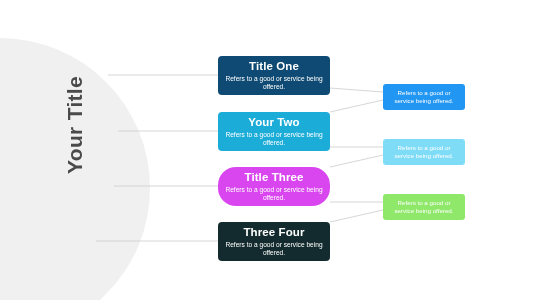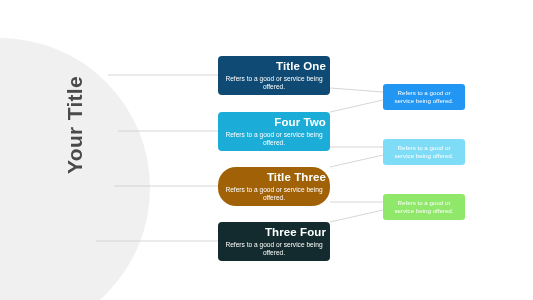--- a/index.html
+++ b/index.html
@@ -58,21 +58,21 @@
   
   .main-box {
     position: absolute;
     left: 218px;
     width: 112px;
     height: 39px;
     border-radius: 4px;
     box-sizing: border-box;
     display: flex;
     flex-direction: column;
-    align-items: flex-end;
+    align-items: center;
     justify-content: center;
     color: #ffffff;
     text-align: center;
     padding: 2px 4px;
   }
   .main-box .m-title {
     font-size: 11.5px;
     font-weight: bold;
     line-height: 13px;
     letter-spacing: 0.1px;
@@ -128,25 +128,25 @@
       <line x1="330" y1="222" x2="383" y2="210"></line>
     </g>
   </svg>
 
   <div class="main-box" style="top:56px; background:#0e4a73;">
     <div class="m-title">Title One</div>
     <div class="m-desc">Refers to a good or service being offered.</div>
   </div>
 
   <div class="main-box" style="top:112px; background:#1cacd8;">
-    <div class="m-title">Four Two</div>
+    <div class="m-title">Your Two</div>
     <div class="m-desc">Refers to a good or service being offered.</div>
   </div>
 
-  <div class="main-box" style="top:167px; background:#a16207;border-radius:18px;">
+  <div class="main-box" style="top:167px; background:#d946ef;border-radius:18px;">
     <div class="m-title">Title Three</div>
     <div class="m-desc">Refers to a good or service being offered.</div>
   </div>
 
   <div class="main-box" style="top:222px; background:#132b2e;">
     <div class="m-title">Three Four</div>
     <div class="m-desc">Refers to a good or service being offered.</div>
   </div>
 
   <div class="side-box" style="top:84px; background:#2196f3;">

